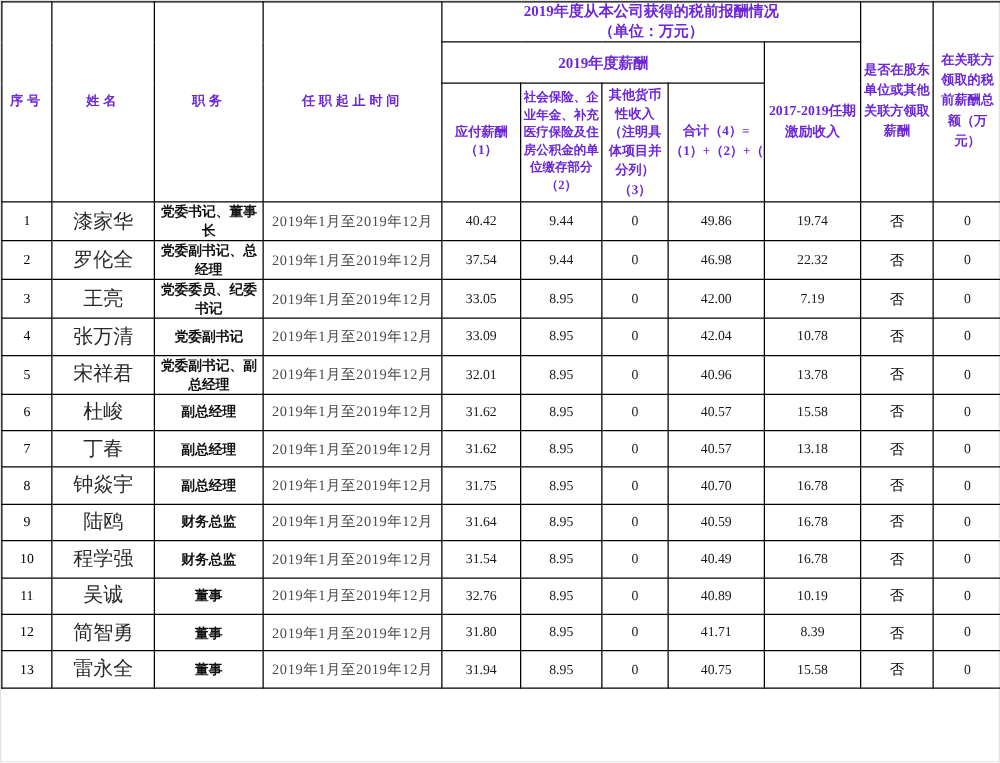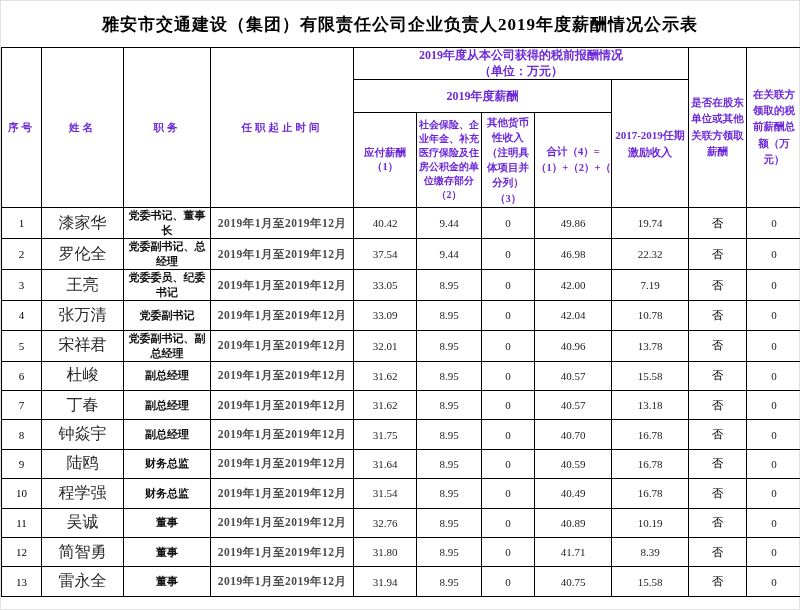--- a/index.html
+++ b/index.html
@@ -53,30 +53,29 @@
   th.col-rel    { font-size: 10.5px; line-height: 1.55; }
 
   tr.hdr-r1 { height: 27px; }
   tr.hdr-r2 { height: 33px; }
   tr.hdr-r3 { height: 95px; }
   tr.data   { height: 29.4px; }
 
   td.c-index { font-size: 11px; font-family: "Liberation Serif", serif; }
   td.c-name  { font-size: 16px; font-family: Liberation Serif, serif; color: #2a2a2a; }
   td.c-pos   { font-size: 11px; font-family: "Liberation Sans", sans-serif; font-weight: 700; color: #111; }
-  td.c-term  { font-size: 11.5px; font-family: "Liberation Serif", serif; color: #4a4a4a; letter-spacing: 0.5px; font-weight: bold; }
+  td.c-term  { font-size: 11.5px; font-family: "Liberation Serif", serif; color: #4a4a4a; letter-spacing: 0.5px; }
   td.c-num   { font-size: 11px; font-family: "Liberation Serif", serif; color: #1a1a1a; }
   td.c-flag  { font-size: 11.5px; font-family: "Liberation Serif", serif; }
 </style>
 </head>
 <body>
 
 <div class="page">
 
-  <div class="title-bar">雅安市交通建设（集团）有限责任公司企业负责人2019年度薪酬情况公示表</div>
 
   <table class="main">
     <colgroup>
       <col style="width:40px">
         <col style="width:82px">
         <col style="width:87px">
         <col style="width:143px">
       <col style="width:63px">
         <col style="width:65px">
         <col style="width:53px">

